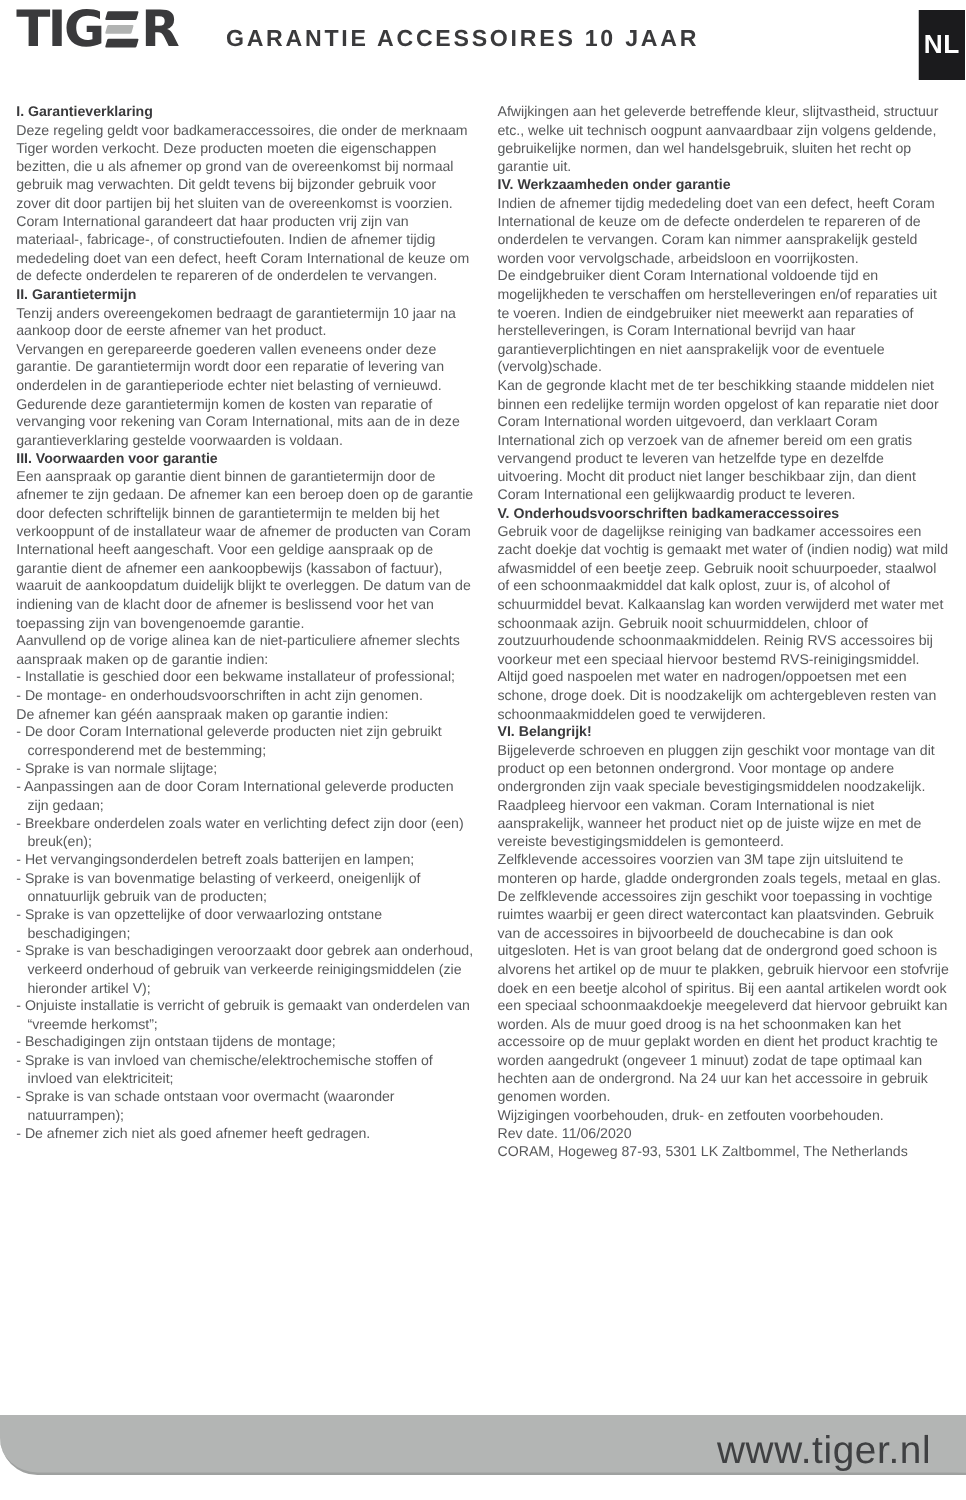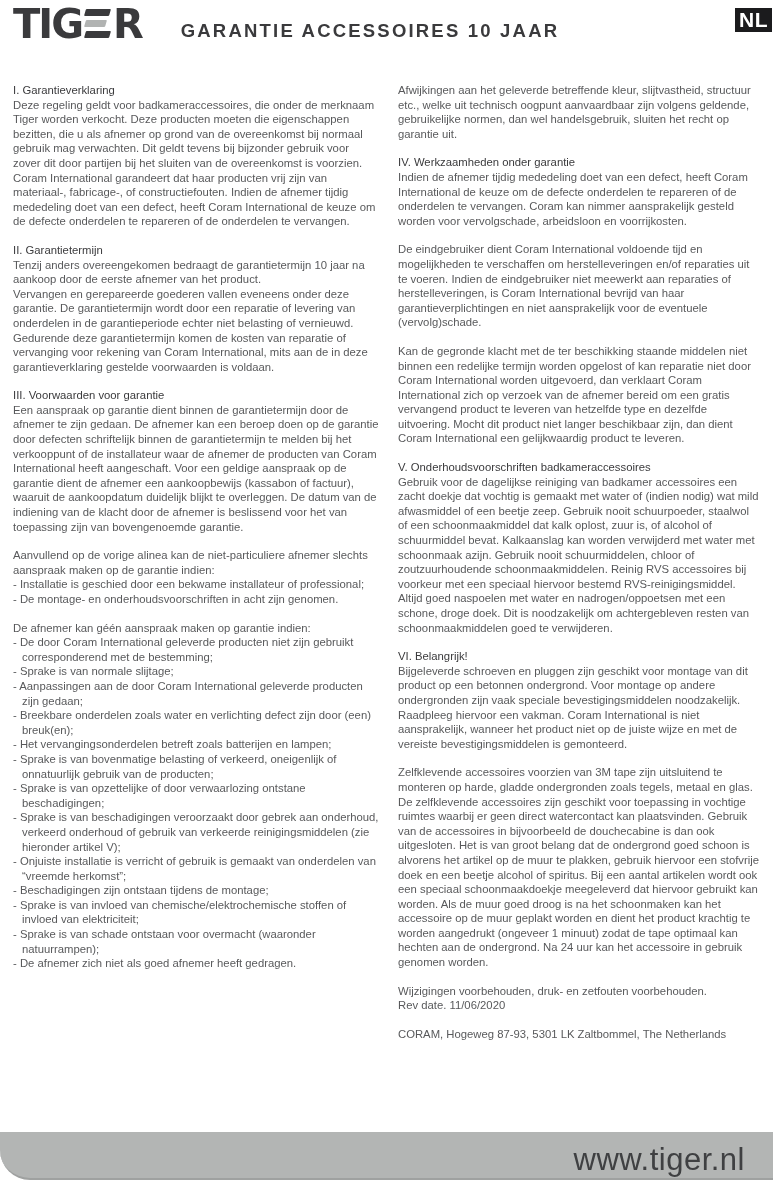--- a/index.html
+++ b/index.html
@@ -35,43 +35,43 @@
   .logo-e .bar.mid { background:var(--logo-gray,#b1b3b2); width:21px; }
   .doc-title {
     position:absolute; left:12px; right:45px; top:20px;
     text-align:center;
     font-weight:bold; font-size:18.5px;
     letter-spacing:2.2px;
     color:var(--accent,#3a3a3c);
   }
   .lang-badge {
     position:absolute; right:1px; top:8px;
-    width:37px; height:24px;
+    width:37px; height:56px;
     background:var(--badge-bg,#1b1b1d);
     color:#ffffff;
     font-weight:bold; font-size:21px;
     display:flex; align-items:center; justify-content:center;
     letter-spacing:0.5px;
   }
 
   
   .col {
     position:absolute; top:83px;
     font-size:11.3px; line-height:14.6px;
     text-align:left;
   }
   .col-left  { left:13px;  width:366px; }
   .col-right { left:398px; width:362px; }
 
-  .blk { margin-top:14px; }
+  .blk { margin-top:0; }
   .blk:first-child { margin-top:0; }
   .blk-heading + .blk { margin-top:0; }
   .blk-item { margin-top:0; padding-left:9px; text-indent:-9px; }
   .blk.tight { margin-top:0; }
-  .blk-heading { font-weight:normal; color:var(--accent,#414042); }
+  .blk-heading { font-weight:bold; color:var(--accent,#414042); }
 
   
   .footer-bar {
     position:absolute; left:0; right:0; top:1132px; height:48px;
     background:var(--footer-bg,#b3b5b4);
     border-bottom-left-radius:30px;
     border-bottom:2px solid #9fa1a0;
     box-sizing:border-box;
   }
   .footer-site {

